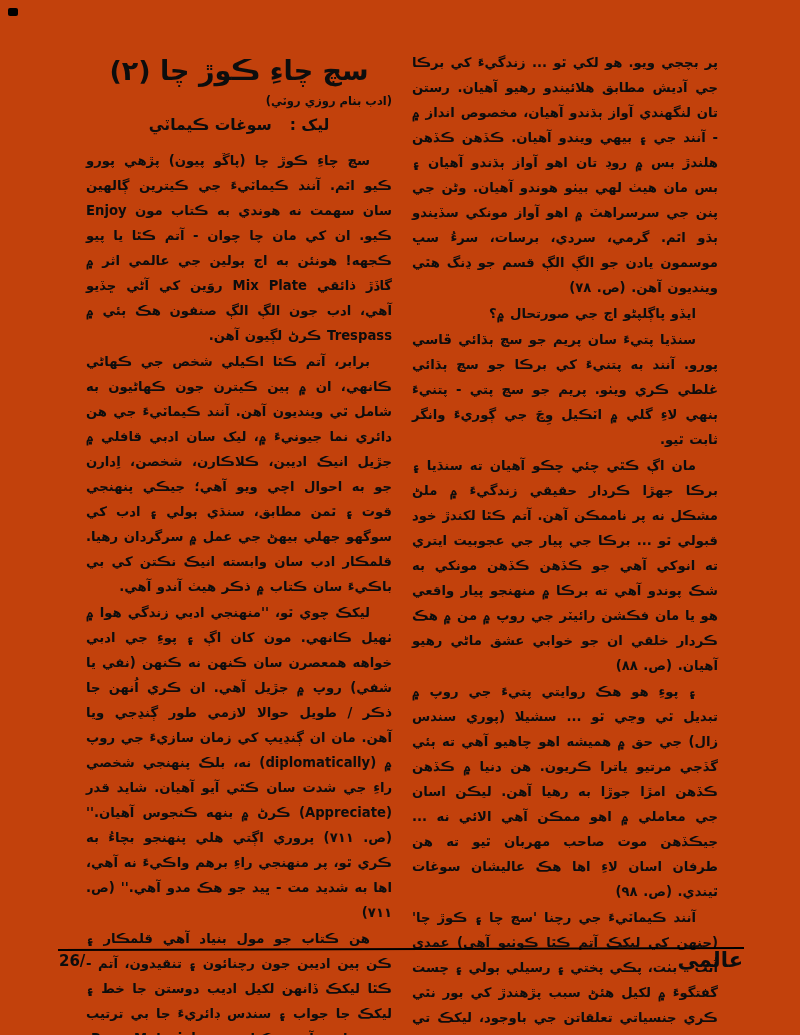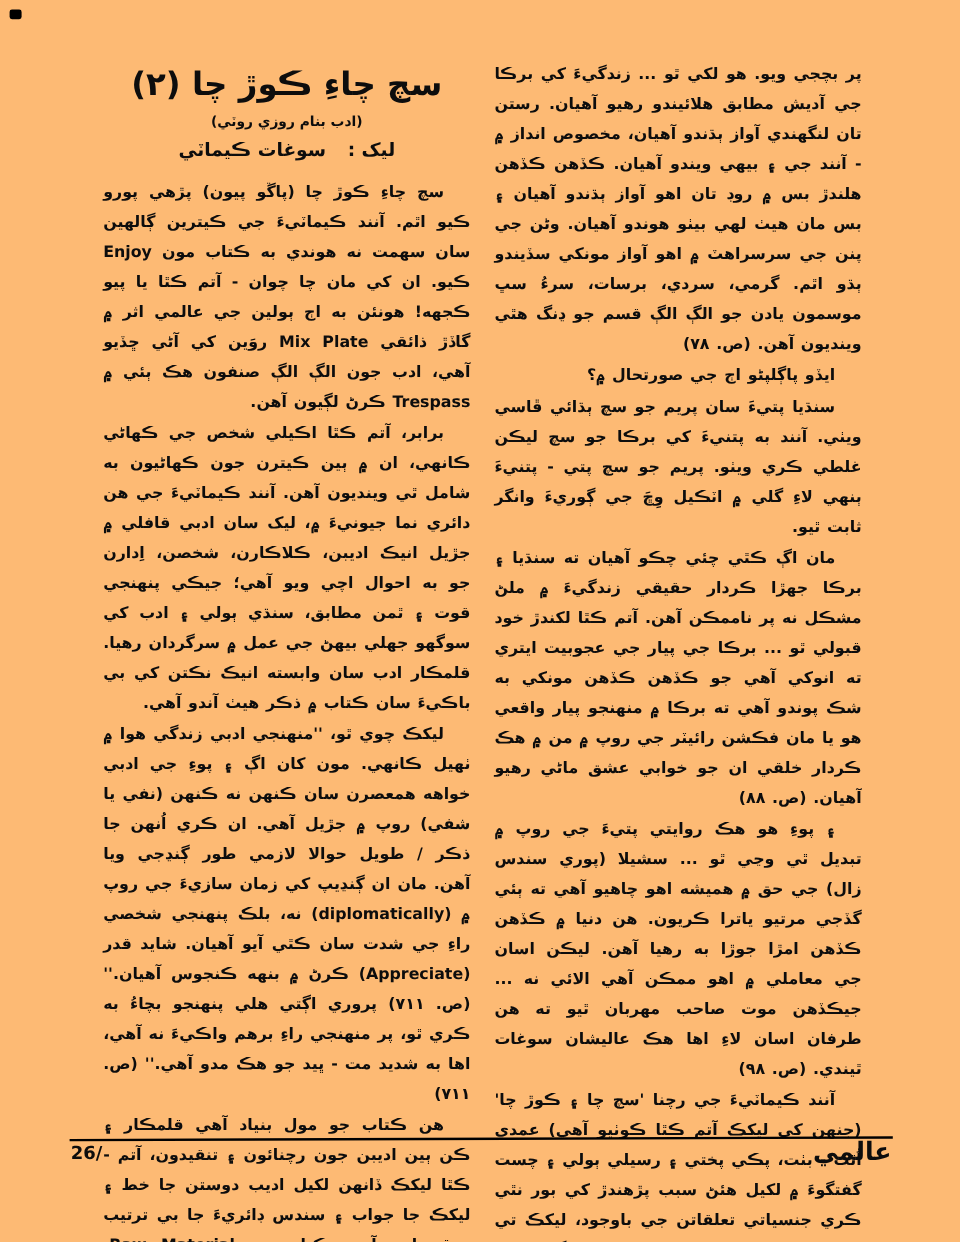--- a/index.html
+++ b/index.html
@@ -1,20 +1,20 @@
 <!DOCTYPE html>
 <html lang="sd" dir="rtl"><head>
 <meta charset="utf-8">
 <style>
   html,body { margin:0; padding:0; background:#e8e8e8; }
   .page {
     position:relative;
     width:800px; height:1035px;
     margin:0 auto;
-    background:#fdba74;
+    background:#c2410c;
     overflow:hidden;
     font-family:"DejaVu Sans", sans-serif;
     color:#0d0d0d;
     direction:rtl;
   }
   .scan-speck {
     position:absolute; left:8px; top:8px;
     width:10px; height:8px; background:#000; border-radius:2px;
   }
   .content {
@@ -32,21 +32,21 @@
     text-indent:22px;
     direction:rtl;
     word-spacing:1px;
   }
   .col p.no-indent { text-indent:0; }
   .title-block { text-align:center; margin-bottom:14px; }
   .article-title {
     font-size:27px; font-weight:bold; line-height:1.25;
     margin:4px 0 6px 0; letter-spacing:0.5px;
   }
-  .article-subtitle { font-size:11.5px; font-weight:bold; margin:2px 0; }
+  .article-subtitle { font-size:11.5px; font-weight:bold; margin:2px 0;text-align:right; }
   .byline {
     display:flex; justify-content:center; gap:18px;
     font-size:15.5px; font-weight:bold; margin-top:8px;
   }
   .footer-rule {
     position:absolute; left:58px; right:56px; top:948px;
     border-top:2.5px solid #000;
     transform:rotate(-0.18deg);
   }
   .page-number {
@@ -78,21 +78,21 @@
       </div>
       <p>سچ چاءِ ڪوڙ چا (پاڱو پيون) پڙهي پورو ڪيو اٿم. آنند ڪيماٽيءَ جي ڪيترين ڳالهين سان سهمت نه هوندي به ڪتاب مون Enjoy ڪيو. ان کي مان چا چوان - آتم ڪٿا يا پيو ڪجهه! هونئن به اڄ ٻولين جي عالمي اثر ۾ گاڏڙ ذائقي Mix Plate روَين کي آڻي ڇڏيو آهي، ادب جون الڳ الڳ صنفون هڪ ٻئي ۾ Trespass ڪرڻ لڳيون آهن.</p>
       <p>برابر، آتم ڪٿا اڪيلي شخص جي ڪهاڻي ڪانهي، ان ۾ ٻين ڪيترن جون ڪهاڻيون به شامل ٿي وينديون آهن. آنند ڪيماٽيءَ جي هن دائري نما جيونيءَ ۾، ليک سان ادبي قافلي ۾ جڙيل انيڪ اديبن، ڪلاڪارن، شخصن، اِدارن جو به احوال اچي ويو آهي؛ جيڪي پنهنجي قوت ۽ ٿمن مطابق، سنڌي ٻولي ۽ ادب کي سوگهو جهلي بيهڻ جي عمل ۾ سرگردان رهيا. قلمڪار ادب سان وابسته انيڪ نڪتن کي بي باڪيءَ سان ڪتاب ۾ ذڪر هيٺ آندو آهي.</p>
       <p>ليکڪ چوي ٿو، ''منهنجي ادبي زندگي هوا ۾ ٺهيل ڪانهي. مون کان اڳ ۽ پوءِ جي ادبي خواهه همعصرن سان ڪنهن نه ڪنهن (نفي يا شفي) روپ ۾ جڙيل آهي. ان ڪري اُنهن جا ذڪر / طويل حوالا لازمي طور ڳنڍجي ويا آهن. مان ان ڳنڍيپ کي زمان سازيءَ جي روپ ۾ (diplomatically) نه، بلڪ پنهنجي شخصي راءِ جي شدت سان ڪٿي آيو آهيان. شايد قدر (Appreciate) ڪرڻ ۾ بنهه ڪنجوس آهيان.'' (ص. ٧١١) پروري اڳتي هلي پنهنجو بچاءُ به ڪري ٿو، پر منهنجي راءِ برهم واڪيءَ نه آهي، اها به شديد مت - ڀيد جو هڪ مدو آهي.'' (ص. ٧١١)</p>
       <p>هن ڪتاب جو مول بنياد آهي قلمڪار ۽ ڪن ٻين اديبن جون رچنائون ۽ تنقيدون، آتم - ڪٿا ليکڪ ڏانهن لکيل اديب دوستن جا خط ۽ ليکڪ جا جواب ۽ سندس ڊائريءَ جا بي ترتيب ورق. اهو آهي ڪتاب جو Raw Material، جنهن کي Finish good بڻائي، ليکڪ پاٺڪن جي دوبدو ٿيو آهي. هن ڪتاب ۾ ذڪر هيٺ آيل اديب، دانشور، ڪلاڪار، سمپادڪ وغيره گهڻو ڪري رام کي پيارا ٿي</p>
     </div>
 
     <div class="col">
       <p class="no-indent">پر بچجي ويو. هو لکي ٿو ... زندگيءَ کي برڪا جي آديش مطابق هلائيندو رهيو آهيان. رستن تان لنگهندي آواز ٻڌندو آهيان، مخصوص انداز ۾ - آنند جي ۽ بيهي ويندو آهيان. ڪڏهن ڪڏهن هلندڙ بس ۾ روڊ تان اهو آواز ٻڌندو آهيان ۽ بس مان هيٺ لهي بيٺو هوندو آهيان. وڻن جي پنن جي سرسراهٽ ۾ اهو آواز مونکي سڏيندو ٻڌو اٿم. گرمي، سردي، برسات، سرءُ سڀ موسمون يادن جو الڳ الڳ قسم جو ڍنگ هٿي وينديون آهن. (ص. ٧٨)</p>
       <p>ايڏو پاڳلپڻو اڄ جي صورتحال ۾؟</p>
-      <p>سنڌيا پتيءَ سان پريم جو سچ ٻڌائي ڦاسي ويٺي. آنند به پتنيءَ کي برڪا جو سچ ليڪن غلطي ڪري ويٺو. پريم جو سچ پتي - پتنيءَ ٻنهي لاءِ گلي ۾ اٽڪيل وِڇَ جي ڳوريءَ وانگر ثابت ٿيو.</p>
+      <p>سنڌيا پتيءَ سان پريم جو سچ ٻڌائي ڦاسي پورو. آنند به پتنيءَ کي برڪا جو سچ ٻڌائي غلطي ڪري ويٺو. پريم جو سچ پتي - پتنيءَ ٻنهي لاءِ گلي ۾ اٽڪيل وِڇَ جي ڳوريءَ وانگر ثابت ٿيو.</p>
       <p>مان اڳ ڪٿي چئي چڪو آهيان ته سنڌيا ۽ برڪا جهڙا ڪردار حقيقي زندگيءَ ۾ ملڻ مشڪل نه پر ناممڪن آهن. آتم ڪٿا لکندڙ خود قبولي ٿو ... برڪا جي پيار جي عجوبيت ايتري ته انوکي آهي جو ڪڏهن ڪڏهن مونکي به شڪ پوندو آهي ته برڪا ۾ منهنجو پيار واقعي هو يا مان فڪشن رائيٽر جي روپ ۾ من ۾ هڪ ڪردار خلقي ان جو خوابي عشق ماڻي رهيو آهيان. (ص. ٨٨)</p>
       <p>۽ پوءِ هو هڪ روايتي پتيءَ جي روپ ۾ تبديل ٿي وڃي ٿو ... سشيلا (پوري سندس زال) جي حق ۾ هميشه اهو چاهيو آهي ته ٻئي گڏجي مرتيو ياترا ڪريون. هن دنيا ۾ ڪڏهن ڪڏهن امڙا جوڙا به رهيا آهن. ليڪن اسان جي معاملي ۾ اهو ممڪن آهي الائي نه ... جيڪڏهن موت صاحب مهربان ٿيو ته هن طرفان اسان لاءِ اها هڪ عاليشان سوغات ٿيندي. (ص. ٩٨)</p>
       <p>آنند ڪيماٽيءَ جي رچنا 'سچ چا ۽ ڪوڙ چا' (جنهن کي ليکڪ آتم ڪٿا ڪوٺيو آهي) عمدي اُٿت - بٺت، پڪي پختي ۽ رسيلي ٻولي ۽ چست گفتگوءَ ۾ لکيل هئڻ سبب پڙهندڙ کي بور نٿي ڪري جنسياتي تعلقاتن جي باوجود، ليکڪ تي فاحش عشق - بيانيءَ جي ليبل نٿي لڳي. مون تاثرات ۾ ڪهاڻيءَ جي وضاحت جاٿي - پڄجي ڪئي آهي. جيئن تاثرات پڙهندڙ، ڪتاب پڙهڻ لاءِ آماده ٿين.</p>
     </div>
 
   </div>
 
   <div class="footer-rule"></div>
   <div class="page-number">26/</div>
   <div class="publication-name">عالمي</div>

